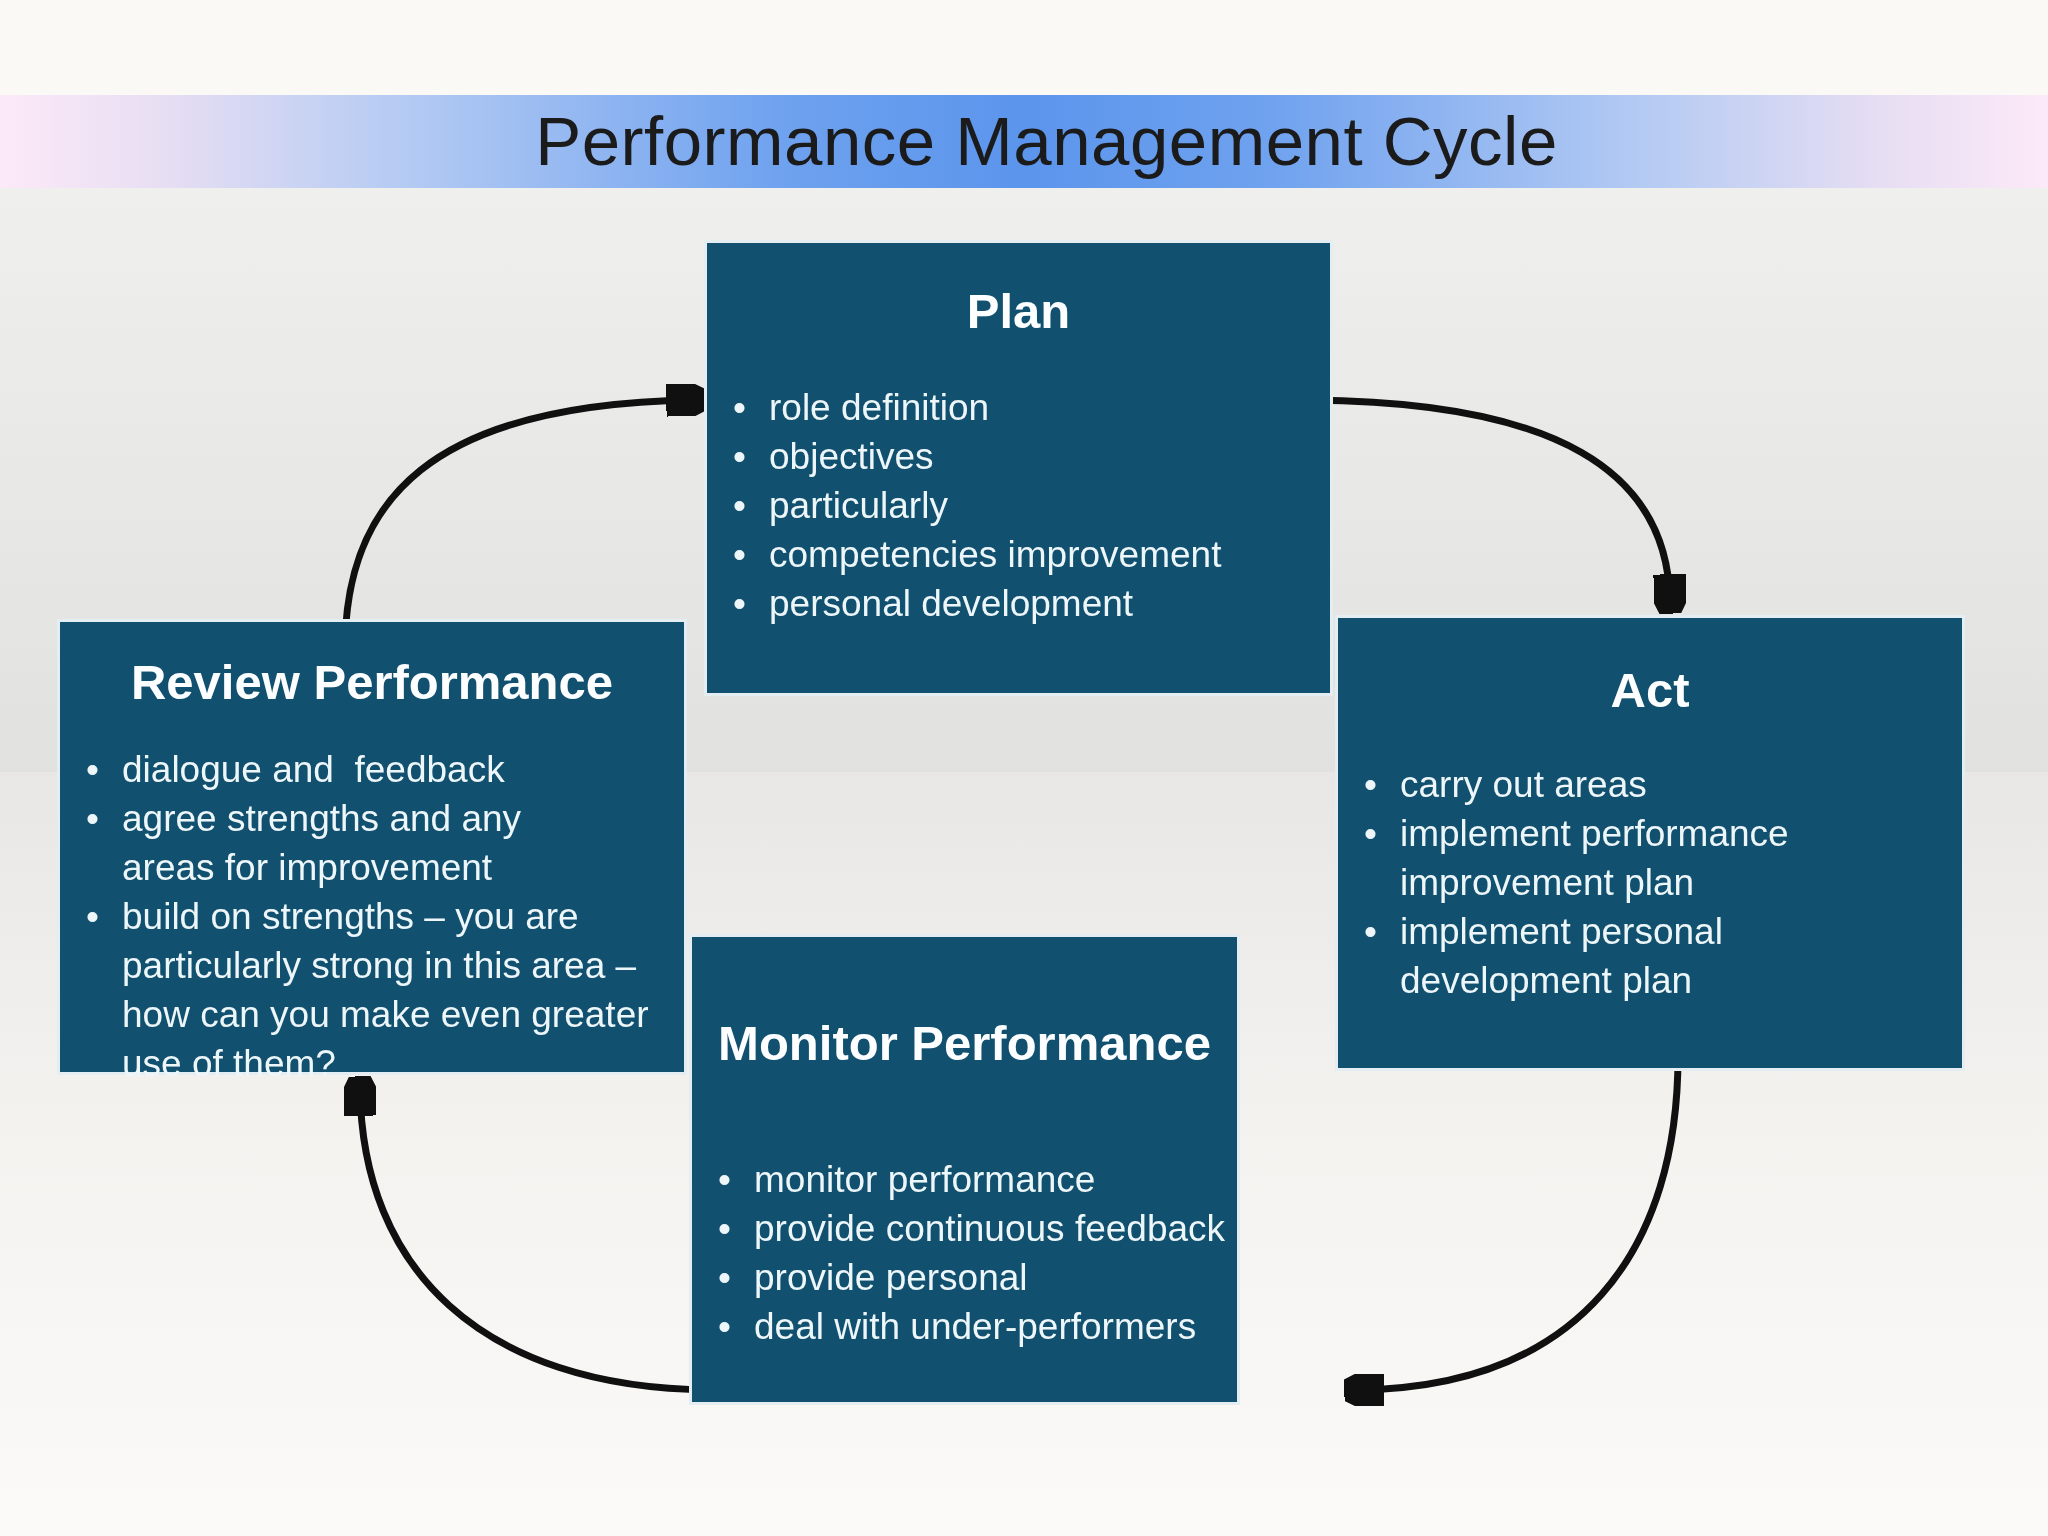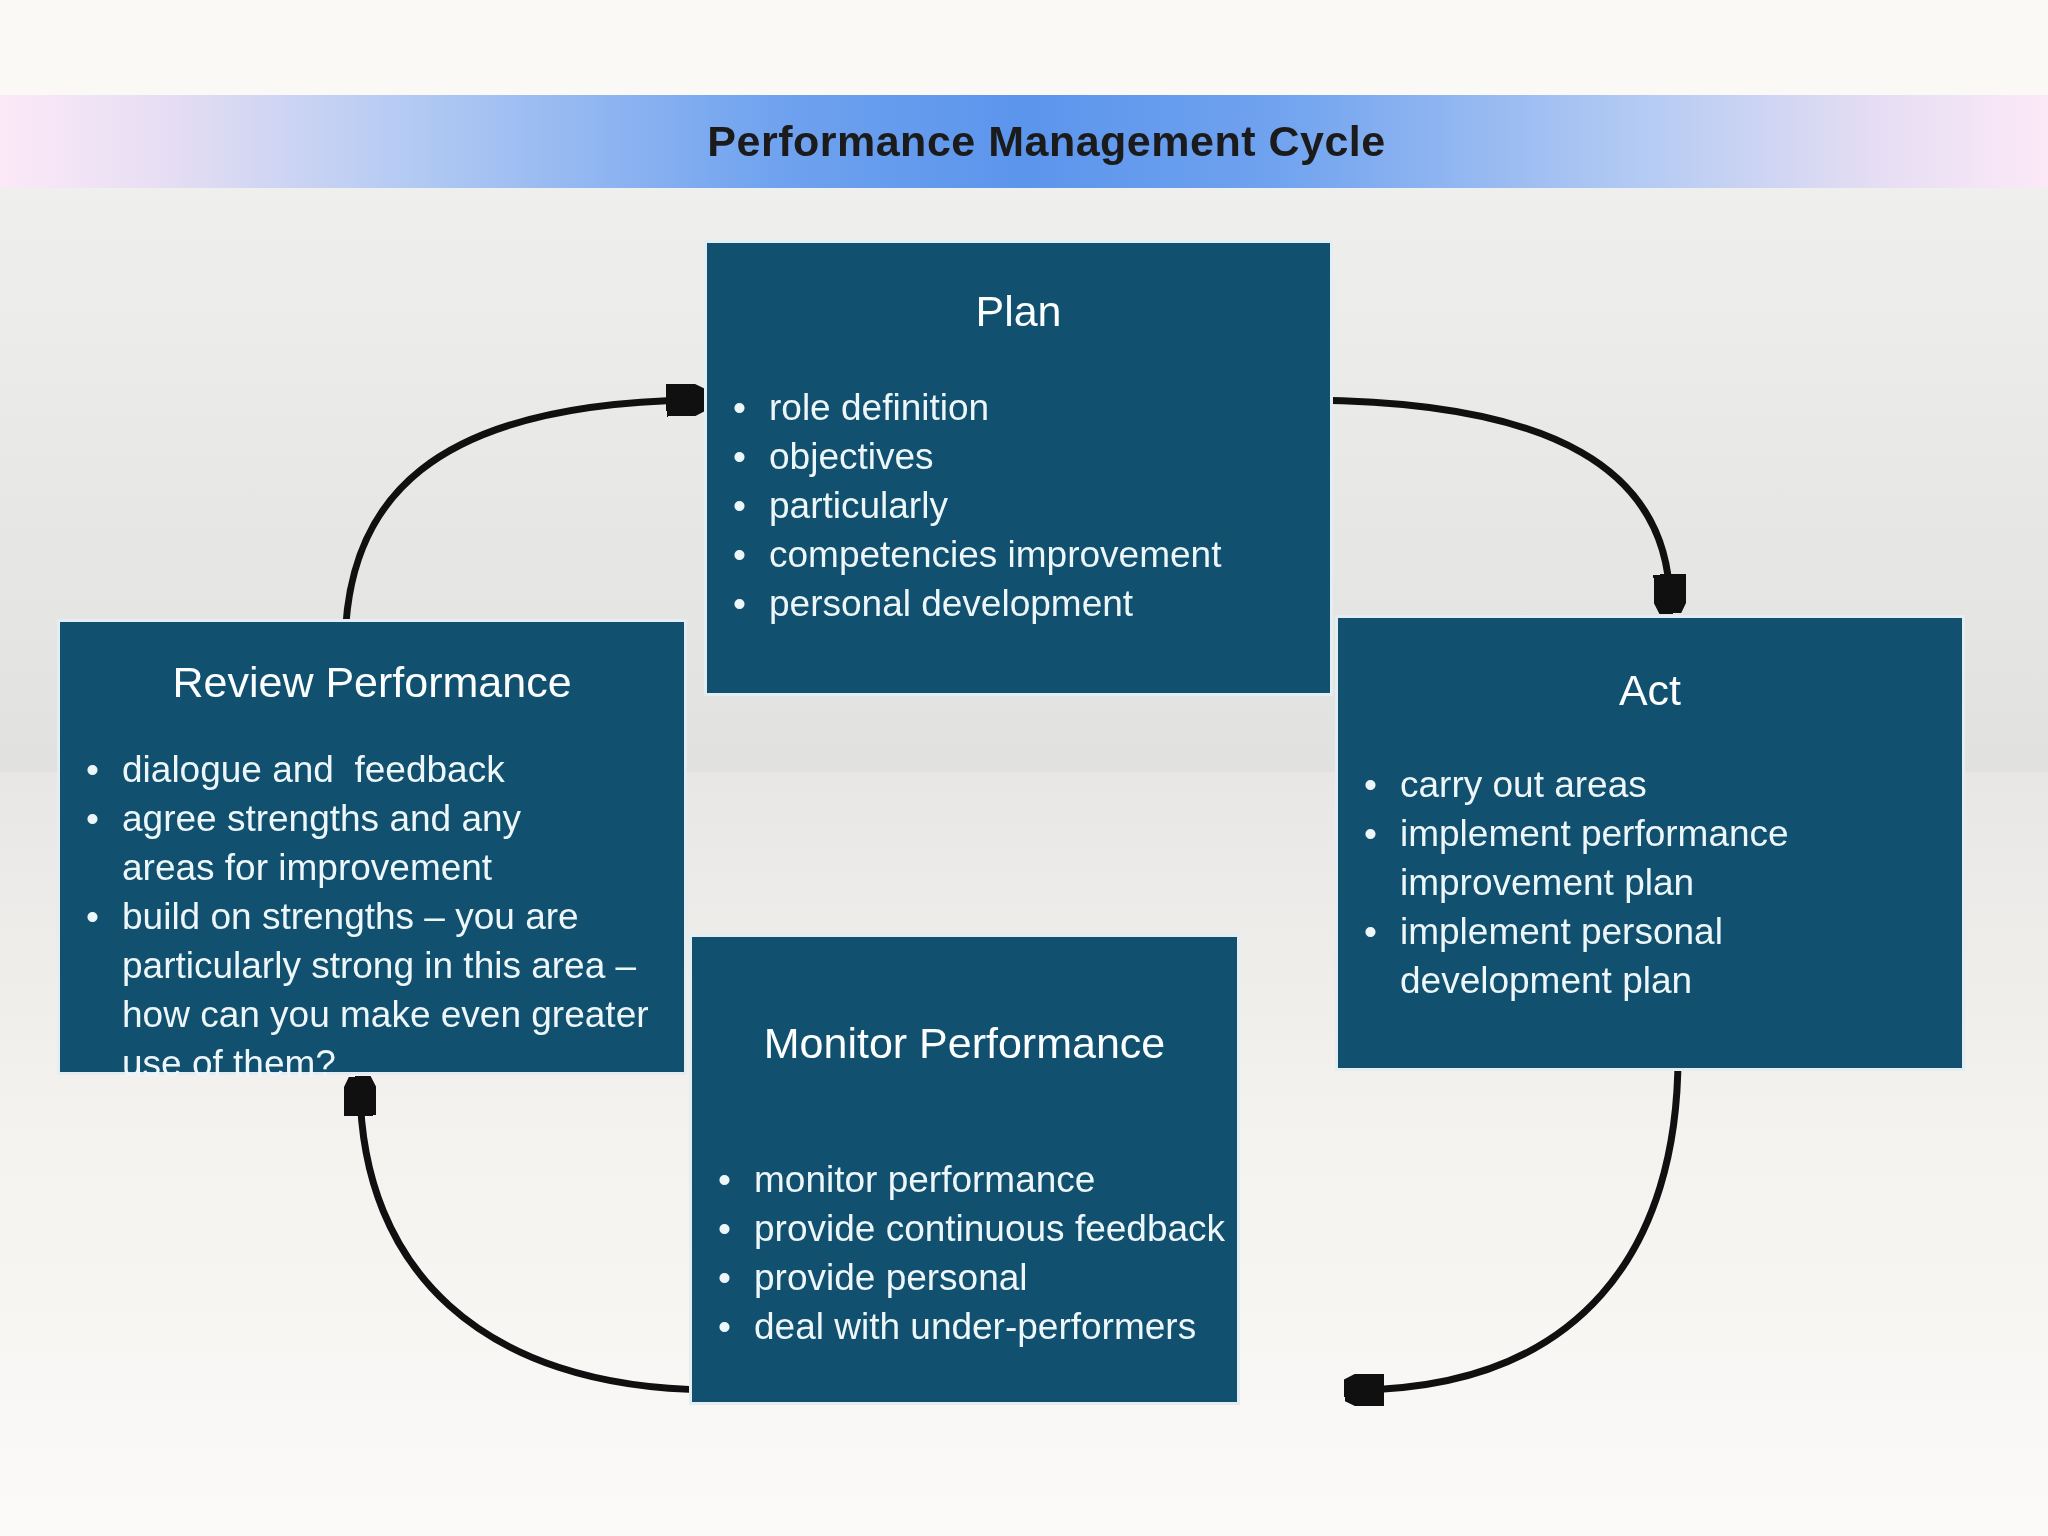--- a/index.html
+++ b/index.html
@@ -22,41 +22,41 @@
       #b3caf3 20%,
       #6fa2ef 38%,
       var(--banner-blue,#5b95ec) 50%,
       #6fa2ef 62%,
       #b3caf3 80%,
       #e7def3 92%,
       var(--banner-pink,#fce9f8) 100%);
     display:flex;align-items:center;justify-content:center;
   }
   .banner-title{
-    font-size:43px;font-weight:bold;color:#1b1b1b;letter-spacing:0.5px;margin-left:45px;
+    font-size:69px;font-weight:normal;color:#1b1b1b;letter-spacing:0.5px;margin-left:45px;
   }
   .bg-mid{
     position:absolute;left:0;top:188px;width:2048px;height:584px;
     background:linear-gradient(180deg,#efefed 0%,#e1e1df 100%);
   }
   .bg-low{
     position:absolute;left:0;top:772px;width:2048px;height:764px;
     background:linear-gradient(180deg,#e8e7e5 0%,#f3f2ef 45%,#fbfaf8 100%);
   }
   .arrows{position:absolute;left:0;top:0;width:2048px;height:1536px;}
   .arrows path{stroke:var(--arrow,#101010);stroke-width:7;fill:none;}
   .box{
     position:absolute;
     background:var(--box-fill,#11506f);
     border:3px solid var(--box-border,#e3edf2);
     box-sizing:border-box;
     color:#edf6f9;
   }
   .box-title{
-    font-weight:normal;font-size:43px;line-height:52px;
+    font-weight:bold;font-size:49px;line-height:52px;
     text-align:center;color:#fcfeff;
   }
   ul.bullets{
     list-style:none;margin:2px;padding:0 6px 0 24px;
     font-size:37px;line-height:49px;
   }
   ul.bullets li{
     position:relative;padding-left:36px;white-space:pre-wrap;
   }
   ul.bullets li::before{

